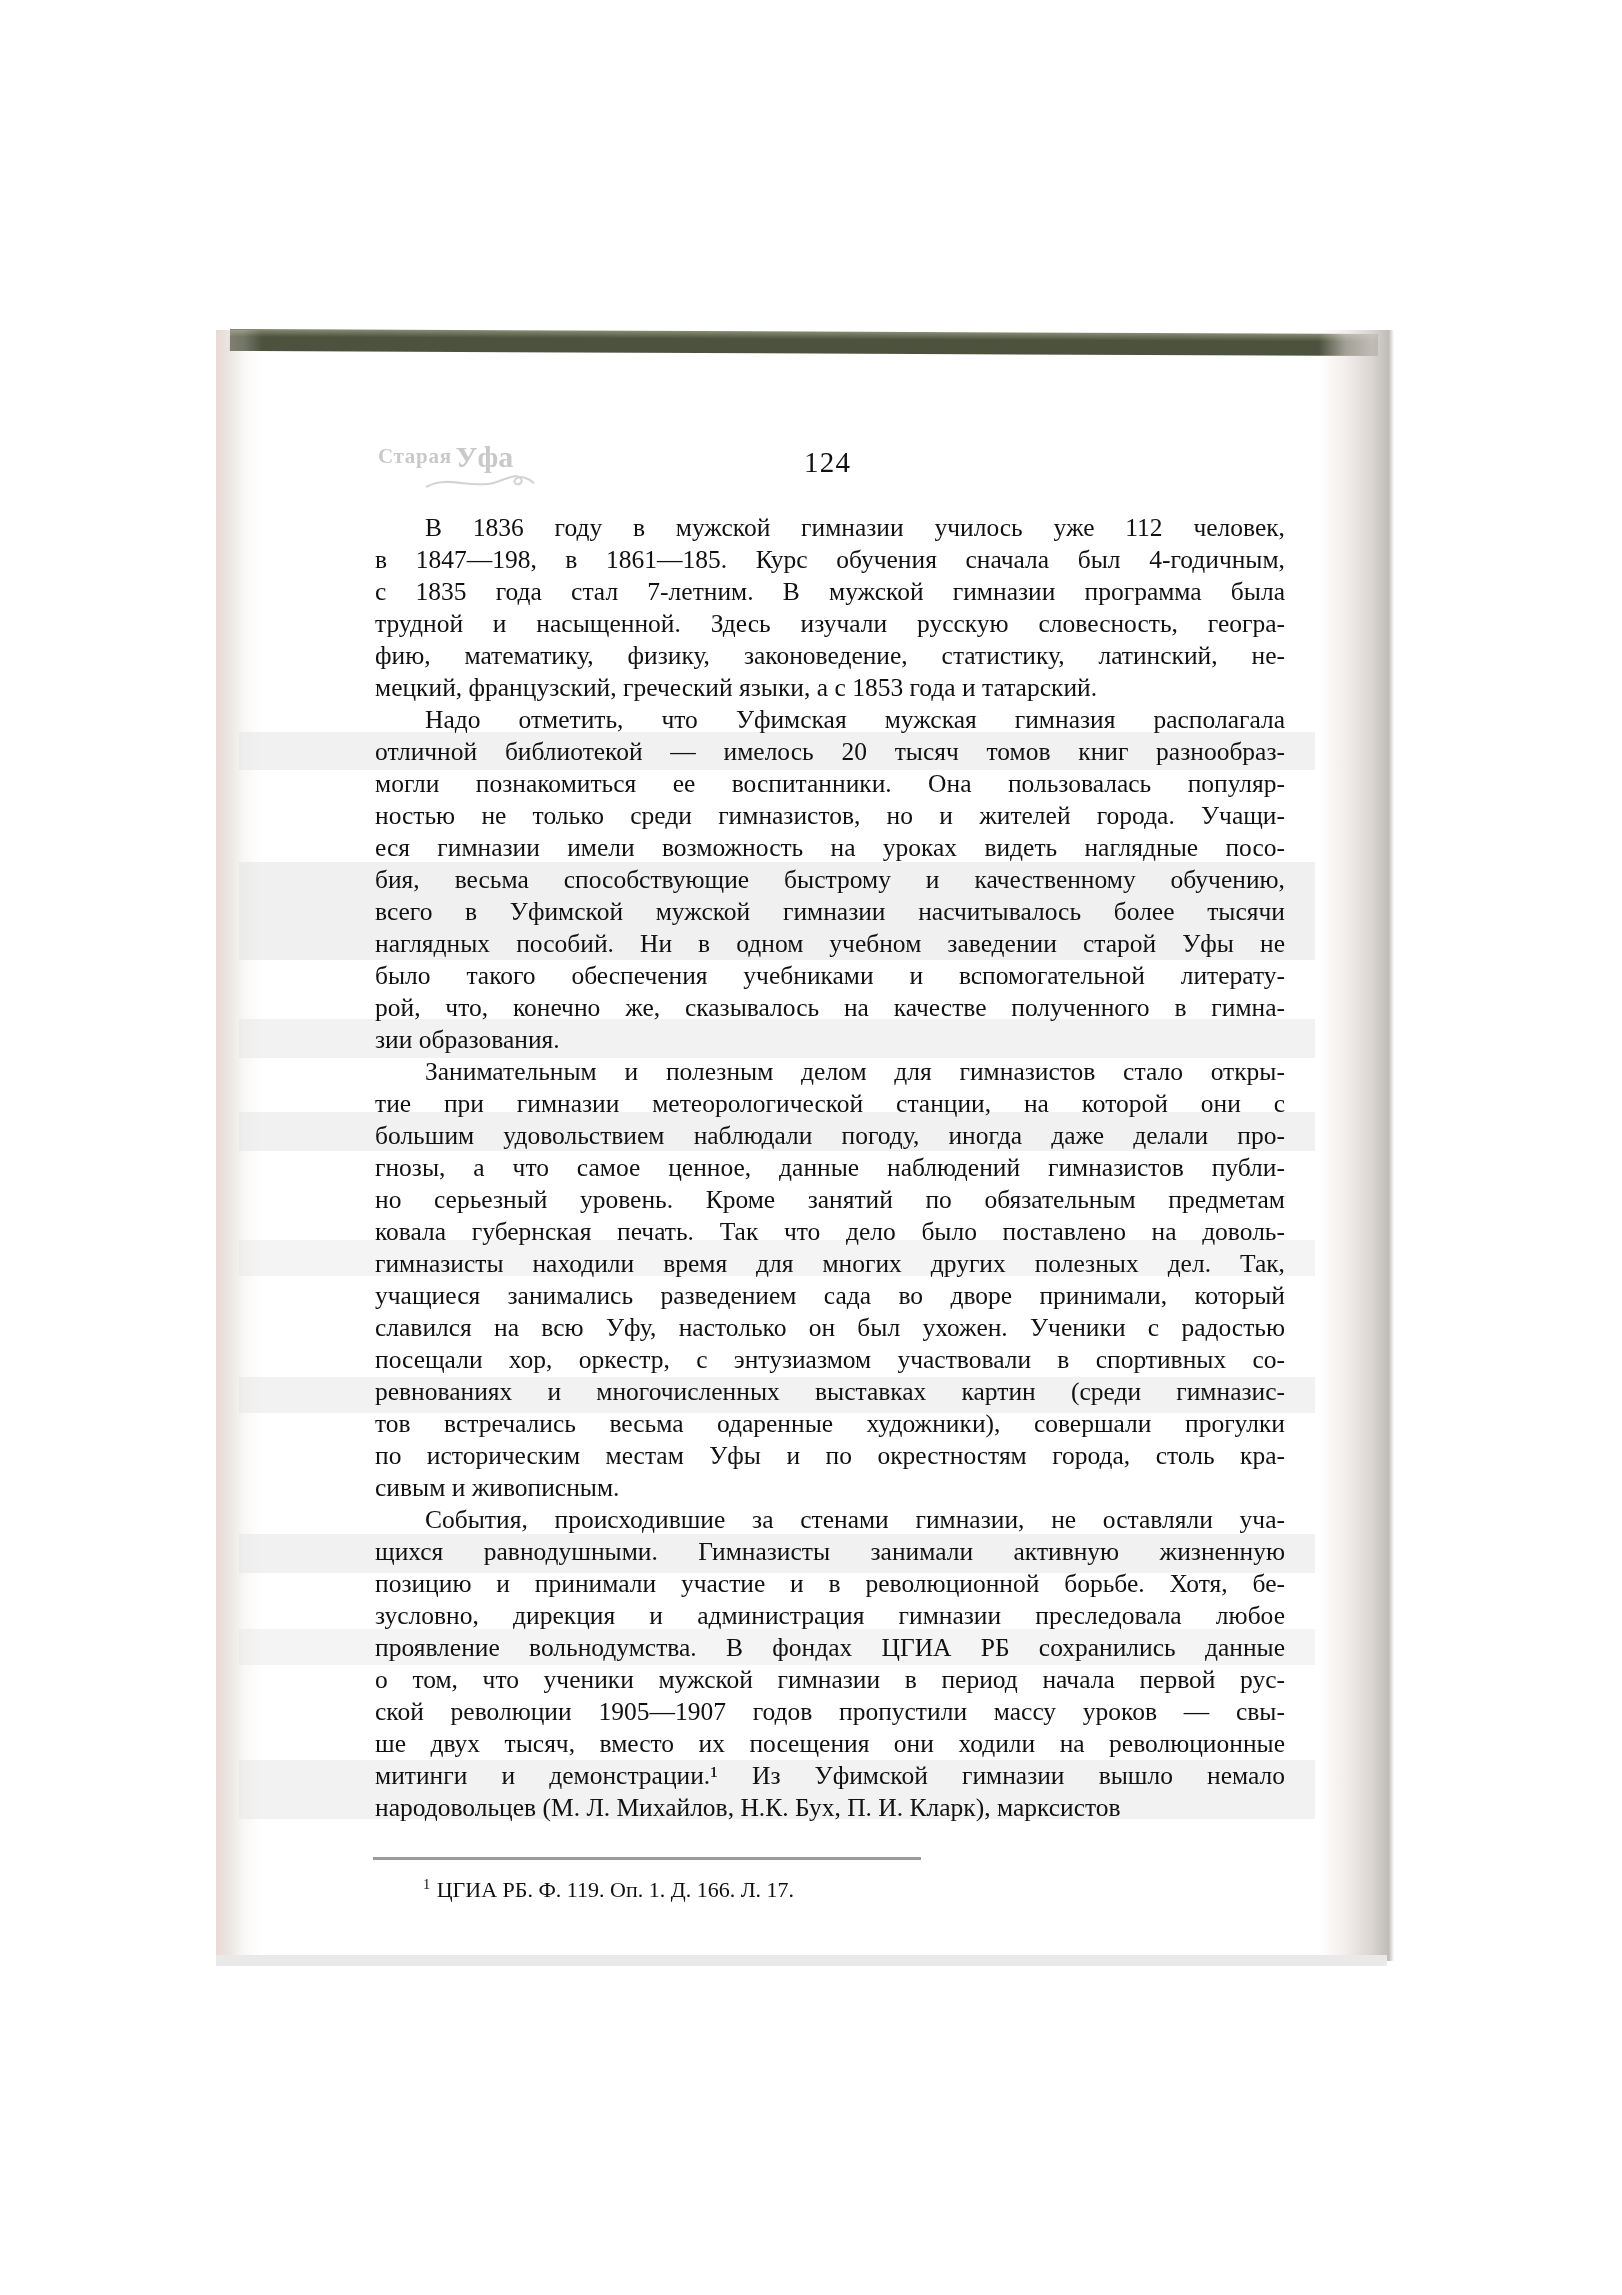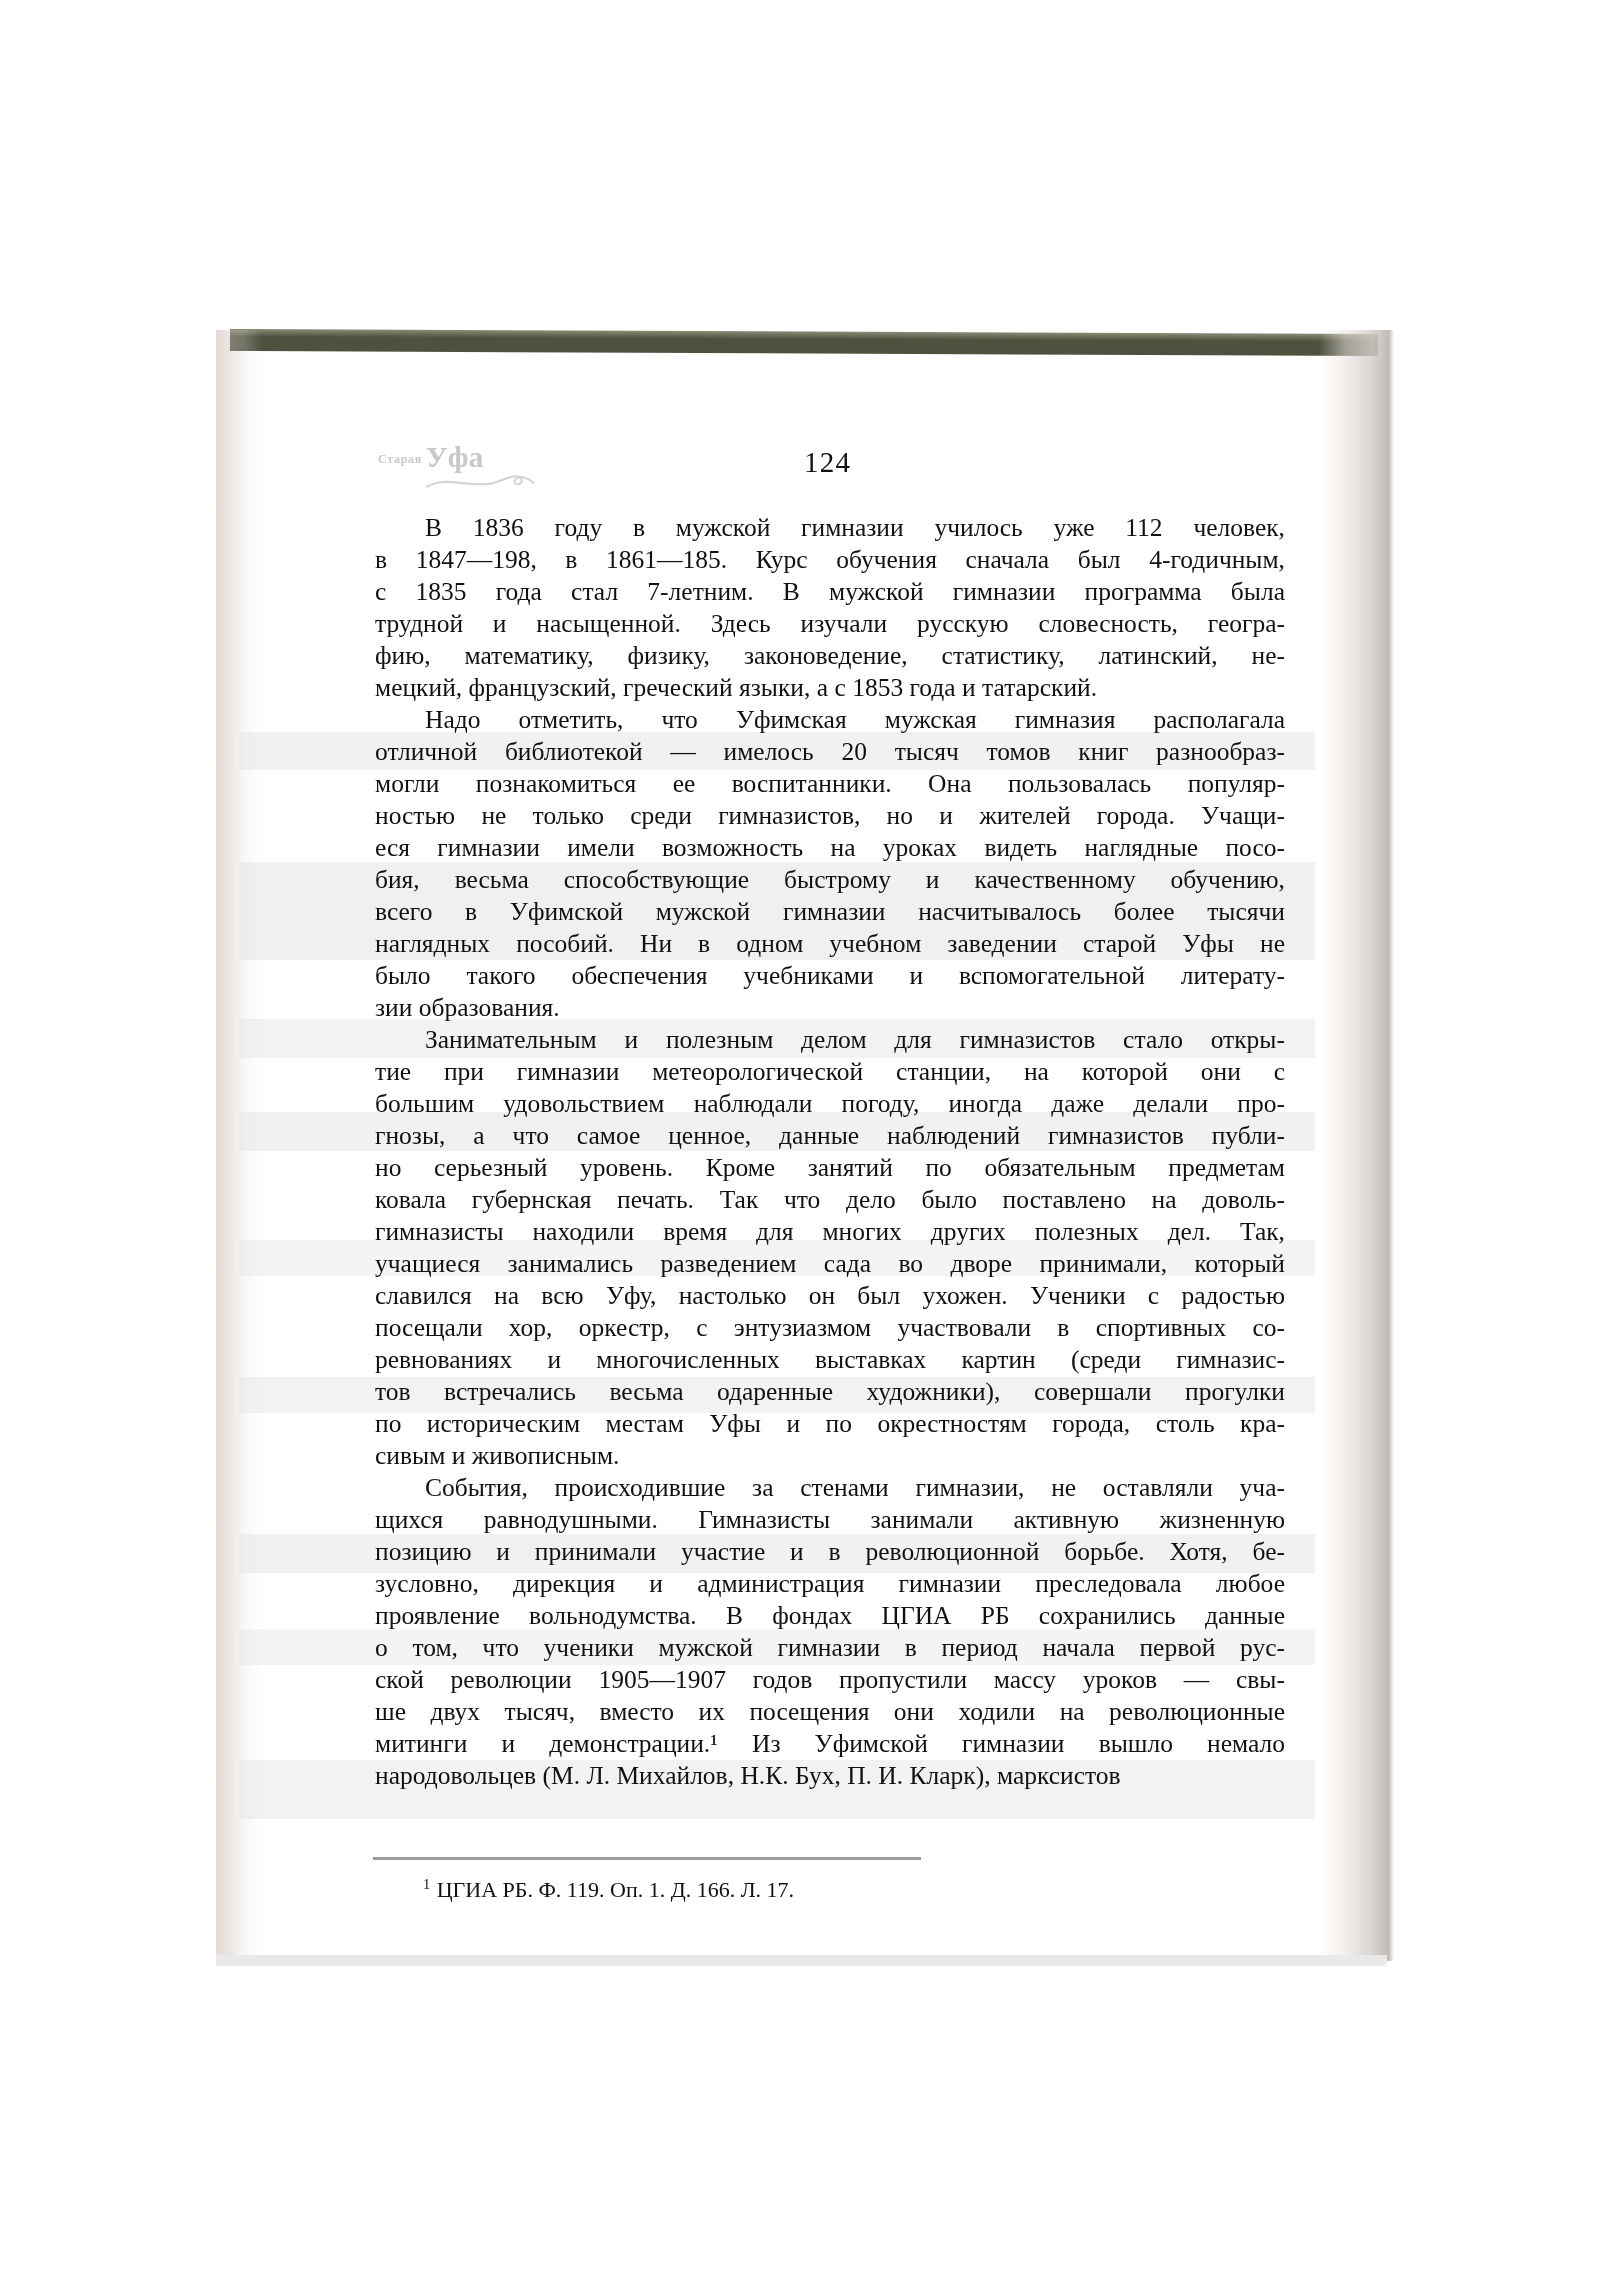--- a/index.html
+++ b/index.html
@@ -77,21 +77,21 @@
   }
   
   .logo {
     position: absolute;
     left: 378px;
     top: 440px;
     z-index: 2;
     white-space: nowrap;
   }
   .logo-word-small {
-    font-size: 12px;
+    font-size: 21px;
     font-weight: bold;
     letter-spacing: 0.7px;
     color: var(--logo-gray);
     vertical-align: 3.9px;
   }
   .logo-word-big {
     font-size: 30px;
     font-weight: bold;
     color: var(--logo-gray);
     margin-left: 3.9px;
@@ -198,20 +198,21 @@
       <div class="line last">мецкий, французский, греческий языки, а с 1853 года и татарский.</div>
       <div class="line indent">Надо отметить, что Уфимская мужская гимназия располагала</div>
       <div class="line">отличной библиотекой — имелось 20 тысяч томов книг разнообраз-</div>
       <div class="line">могли познакомиться ее воспитанники. Она пользовалась популяр-</div>
       <div class="line">ностью не только среди гимназистов, но и жителей города. Учащи-</div>
       <div class="line">еся гимназии имели возможность на уроках видеть наглядные посо-</div>
       <div class="line">бия, весьма способствующие быстрому и качественному обучению,</div>
       <div class="line">всего в Уфимской мужской гимназии насчитывалось более тысячи</div>
       <div class="line">наглядных пособий. Ни в одном учебном заведении старой Уфы не</div>
       <div class="line">было такого обеспечения учебниками и вспомогательной литерату-</div>
+      <div class="line">рой, что, конечно же, сказывалось на качестве полученного в гимна-</div>
       <div class="line last">зии образования.</div>
       <div class="line indent">Занимательным и полезным делом для гимназистов стало откры-</div>
       <div class="line">тие при гимназии метеорологической станции, на которой они с</div>
       <div class="line">большим удовольствием наблюдали погоду, иногда даже делали про-</div>
       <div class="line">гнозы, а что самое ценное, данные наблюдений гимназистов публи-</div>
       <div class="line">но серьезный уровень. Кроме занятий по обязательным предметам</div>
       <div class="line">ковала губернская печать. Так что дело было поставлено на доволь-</div>
       <div class="line">гимназисты находили время для многих других полезных дел. Так,</div>
       <div class="line">учащиеся занимались разведением сада во дворе принимали, который</div>
       <div class="line">славился на всю Уфу, настолько он был ухожен. Ученики с радостью</div>

